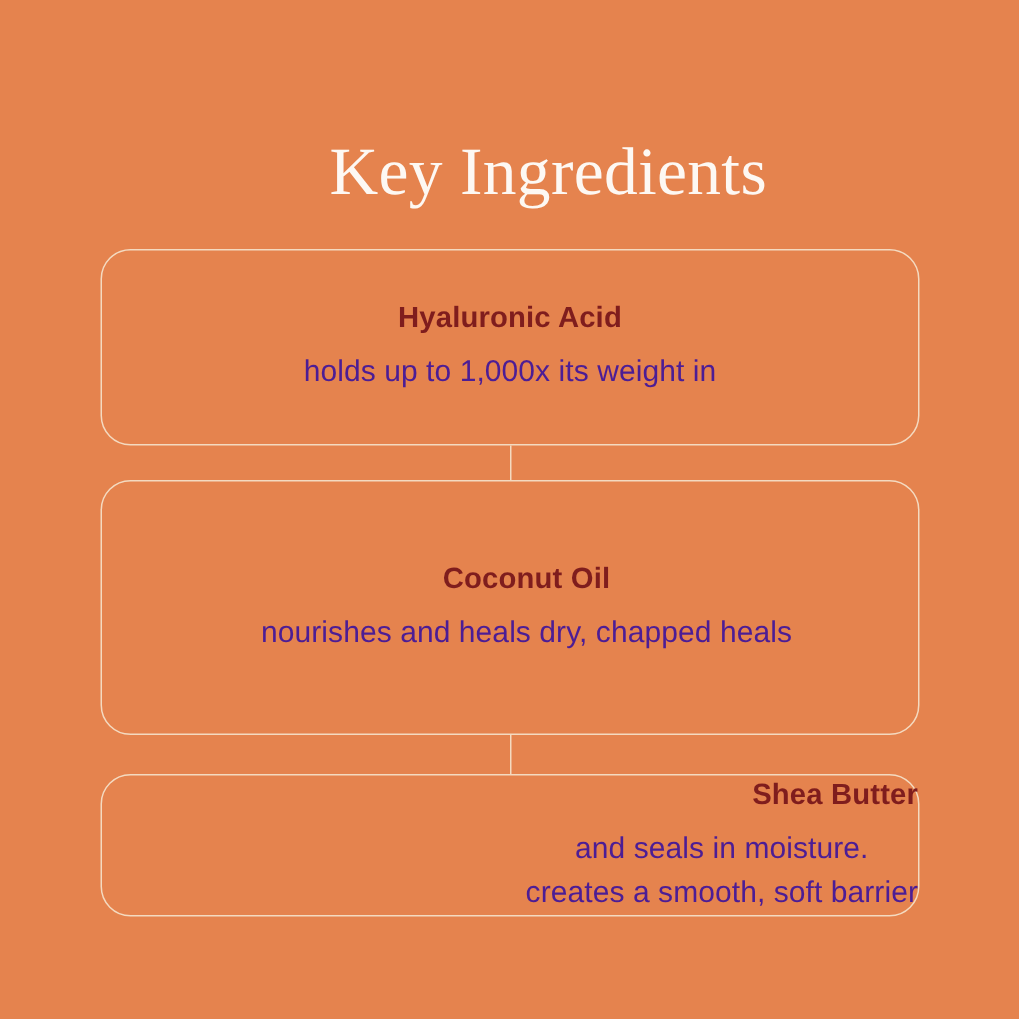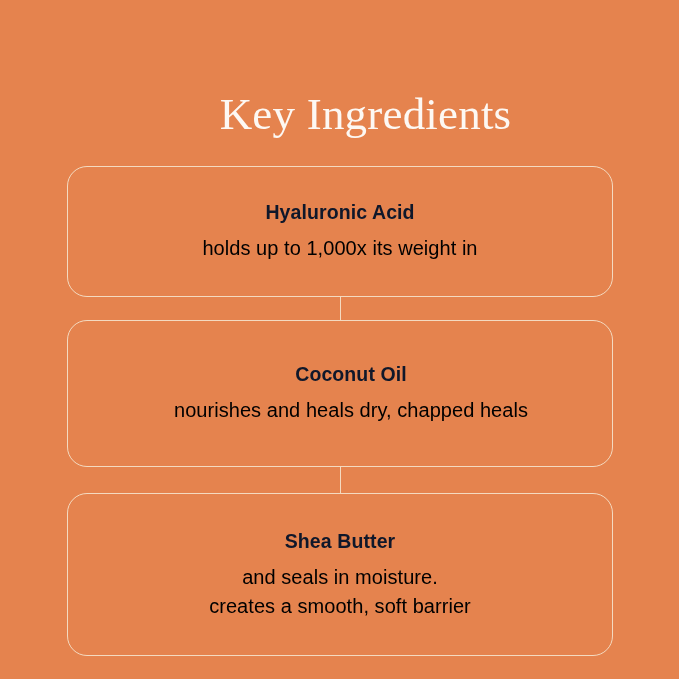--- a/index.html
+++ b/index.html
@@ -57,41 +57,41 @@
     border-radius: 20px;
     background: transparent;
     display: flex;
     flex-direction: column;
     align-items: center;
     justify-content: center;
     text-align: center;
   }
 
   .card-1 { height: 131px; }
-  .card-2 { height: 147px; padding-left: 22px; }
-  .card-3 { height: 163px; }
+  .card-2 { height: 170px; padding-left: 22px; }
+  .card-3 { height: 95px; align-items: flex-end; }
 
   .card-title {
     font-family: "Liberation Sans", sans-serif;
     font-weight: 700;
     font-size: 19.5px;
     line-height: 24px;
     letter-spacing: 0.1px;
-    color: #0f172a;
+    color: #7f1d1d;
     margin: 0 0 10px 0;
     white-space: nowrap;
   }
 
   .card-desc {
     font-family: "Liberation Sans", sans-serif;
     font-weight: 300;
     font-size: 20px;
     line-height: 29px;
     letter-spacing: 0.05px;
-    color: #000000;
+    color: #4c1d95;
     margin: 0;
     max-width: 480px;
   }
   .card-desc .line { display: block; }
 
   
   .connector {
     width: 546px;
     display: flex;
     justify-content: center;

